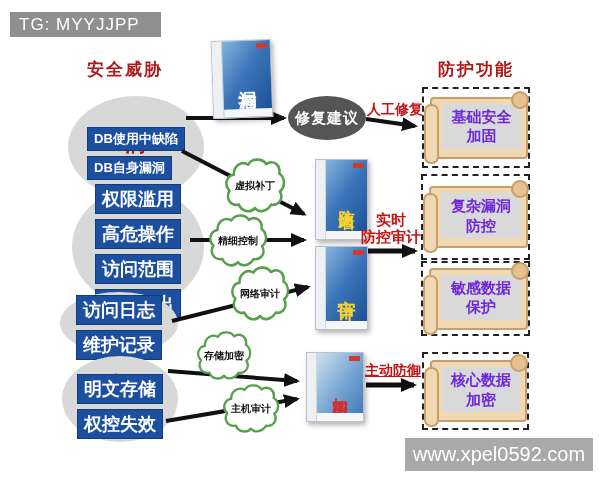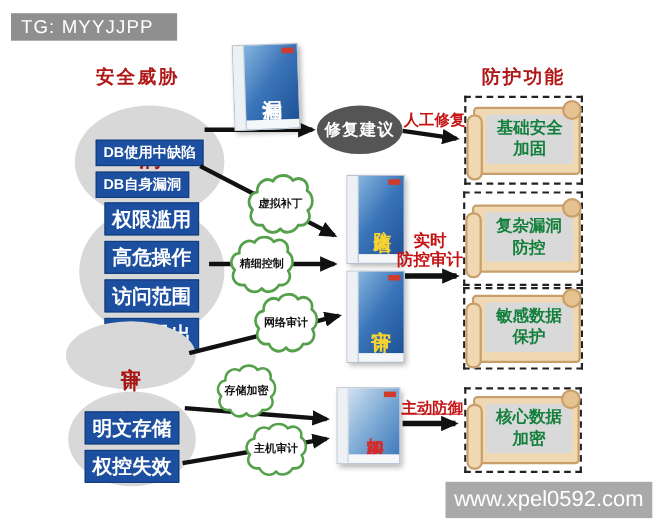--- a/index.html
+++ b/index.html
@@ -56,21 +56,21 @@
 
   
   .prot-box{border:2px dashed #222;z-index:1;display:flex;align-items:center;justify-content:center;}
   .scroll{position:relative;width:78%;background:#f0d8b2;border:2px solid #c89f6a;
           border-radius:4px;padding:5px 5px 8px 10px;margin-left:6px;}
   .roll-left{position:absolute;left:-8px;top:5px;bottom:-7px;width:11px;background:#f0d8b2;
           border:2px solid #c89f6a;border-radius:7px;}
   .roll-top{position:absolute;right:-3px;top:-8px;width:14px;height:14px;background:#e6c290;
           border:2px solid #c89f6a;border-radius:50%;}
   .panel{background:#d9d9d9;border-radius:2px;padding:3px 2px;font-weight:bold;
-          font-size:15px;color:#15803d;text-align:center;line-height:1.3;}
+          font-size:15px;color:#6d28d9;text-align:center;line-height:1.3;}
 
   .arrows{position:absolute;left:0;top:0;z-index:2;}
 </style>
 </head>
 <body>
 
 <div id="canvas">
 
   <div class="abs wm-top">TG: MYYJJPP</div>
   <div class="abs wm-bottom">www.xpel0592.com</div>
@@ -108,20 +108,24 @@
     <div class="t-items">
       <div class="t-item">权限滥用</div>
       <div class="t-item">高危操作</div>
       <div class="t-item">访问范围</div>
       <div class="t-item">批量导出</div>
     </div>
   </div>
 
   <div class="abs threat" style="left:60px;top:292px;width:118px;height:62px;">
     <div class="t-label vlabel">审计</div>
+    <div class="t-items">
+      <div class="t-item">访问日志</div>
+      <div class="t-item">维护记录</div>
+    </div>
   </div>
 
   <div class="abs threat" style="left:62px;top:356px;width:116px;height:86px;">
     <div class="t-label vlabel">保密性</div>
     <div class="t-items">
       <div class="t-item">明文存储</div>
       <div class="t-item">权控失效</div>
     </div>
   </div>
 

